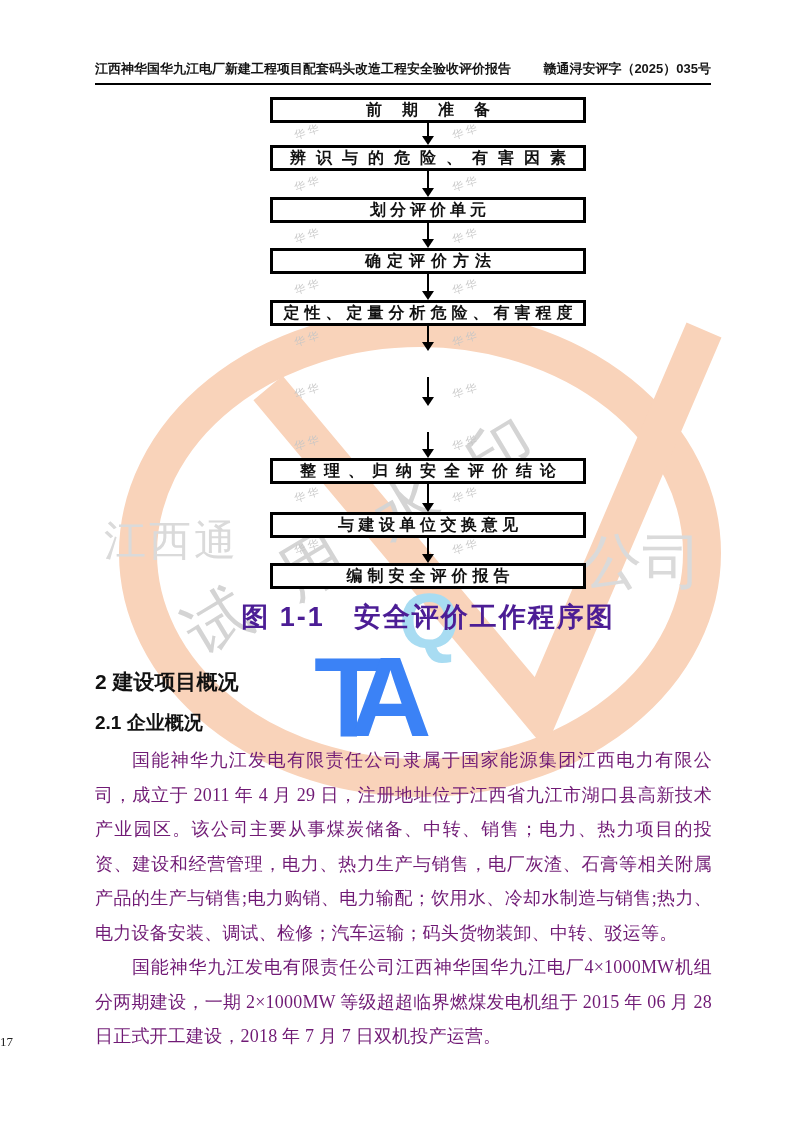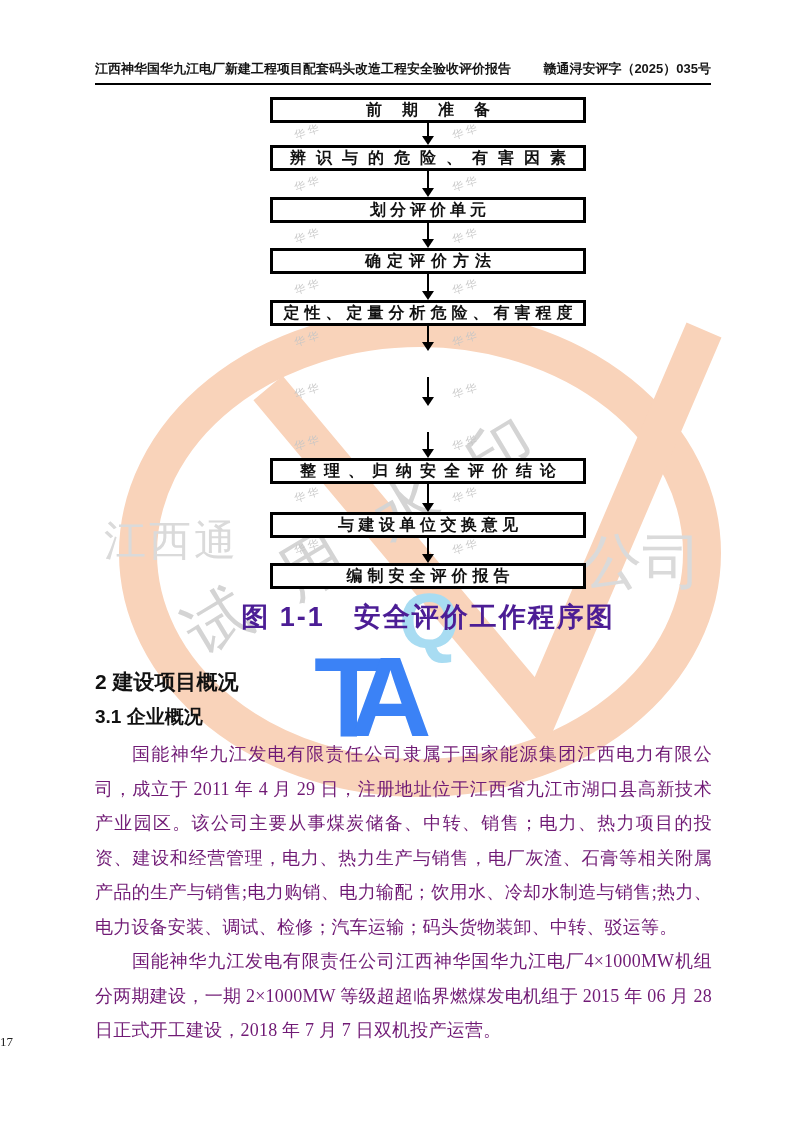--- a/index.html
+++ b/index.html
@@ -30,21 +30,21 @@
           border:3px solid #000;background:#fff;display:flex;align-items:center;
           justify-content:center;font-weight:bold;font-size:16px;
           font-family:"Liberation Serif",serif;white-space:nowrap;color:#111;}
   .fc-arrow{position:absolute;left:0;width:316px;}
   .fc-arrow .stem{width:2.5px;background:#000;margin:0 auto;}
   .fc-arrow .head{width:0;height:0;border-left:6.5px solid transparent;
                   border-right:6.5px solid transparent;border-top:9px solid #000;margin:0 auto;}
   .fc-caption{position:absolute;left:240px;top:599px;width:376px;text-align:center;
               font-weight:bold;font-size:27px;letter-spacing:2px;white-space:nowrap;color:#4c1d95;}
   .main{position:absolute;left:95px;top:668px;width:617px;}
-  .h-main{font-size:21px;font-weight:bold;margin:0 0 9px;line-height:27px;color:#111;}
+  .h-main{font-size:21px;font-weight:bold;margin:0 0 15px;line-height:27px;color:#111;}
   .h-sub{font-size:19px;font-weight:bold;margin:0 0 8px;line-height:25px;color:#111;}
   .para{font-family:"Liberation Serif","DejaVu Serif",serif;font-size:18px;line-height:34.5px;
         text-align:justify;text-indent:2.05em;margin:0;letter-spacing:0.2px;color:#701a75;}
   .pagenum{position:absolute;left:0;top:1034px;width:100%;text-align:left;font-size:13px;
            font-family:"Liberation Serif",serif;color:#222;}
 </style>
 </head>
 <body>
 
 <div class="page">
@@ -148,20 +148,20 @@
         </div>
         <div class="fc-box" style="top: 466px;">
           <span style="letter-spacing: 5px; margin-right: -5px;">编制安全评价报告</span>
         </div>
       </div>
 
     <div class="fc-caption">图 1-1　安全评价工作程序图</div>
 
     <div class="main">
       <div class="h-main">2 建设项目概况</div>
-      <div class="h-sub">3.1 企业概况</div>
+      <div class="h-sub">2.1 企业概况</div>
       <p class="para">国能神华九江发电有限责任公司隶属于国家能源集团江西电力有限公司，成立于 2011 年 4 月 29 日，注册地址位于江西省九江市湖口县高新技术产业园区。该公司主要从事煤炭储备、中转、销售；电力、热力项目的投资、建设和经营管理，电力、热力生产与销售，电厂灰渣、石膏等相关附属产品的生产与销售;电力购销、电力输配；饮用水、冷却水制造与销售;热力、电力设备安装、调试、检修；汽车运输；码头货物装卸、中转、驳运等。</p>
       <p class="para">国能神华九江发电有限责任公司江西神华国华九江电厂4×1000MW机组分两期建设，一期 2×1000MW 等级超超临界燃煤发电机组于 2015 年 06 月 28 日正式开工建设，2018 年 7 月 7 日双机投产运营。</p>
     </div>
 
     <div class="pagenum">17</div>
   </div>
 </div>
 
 </body></html>

